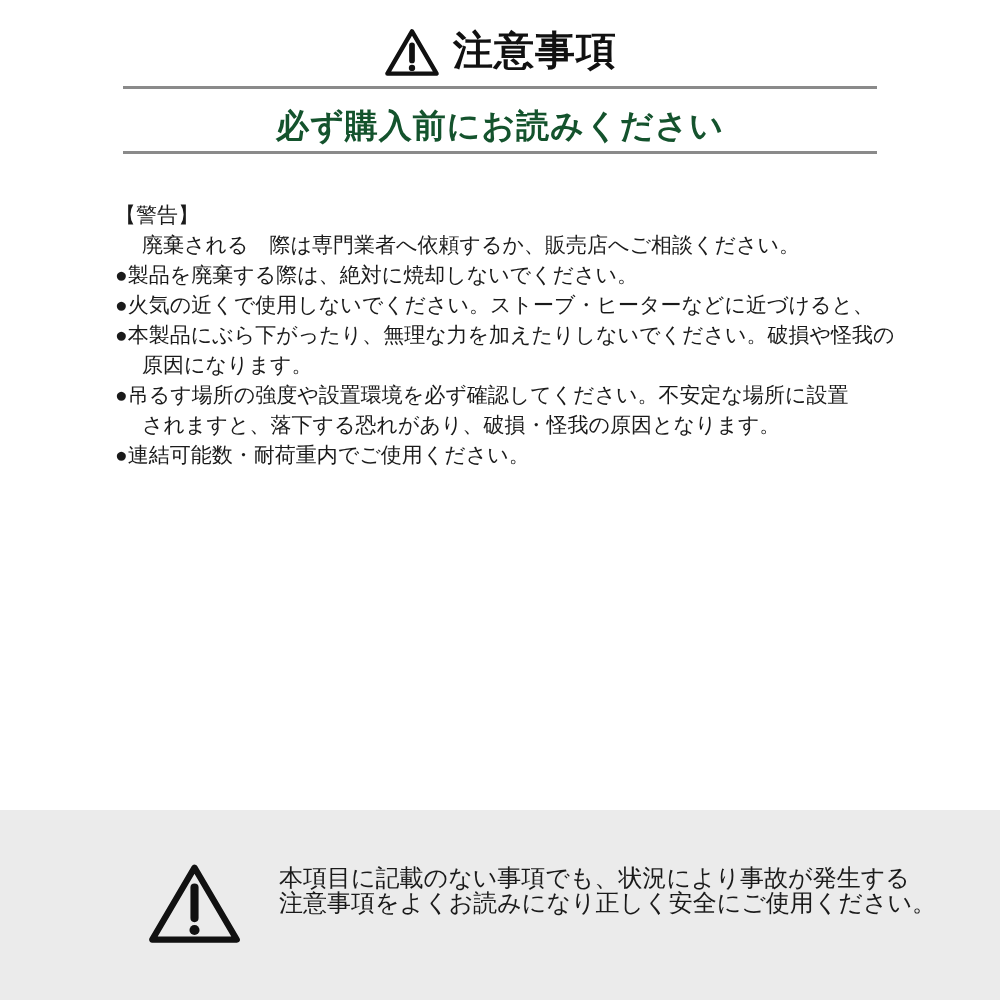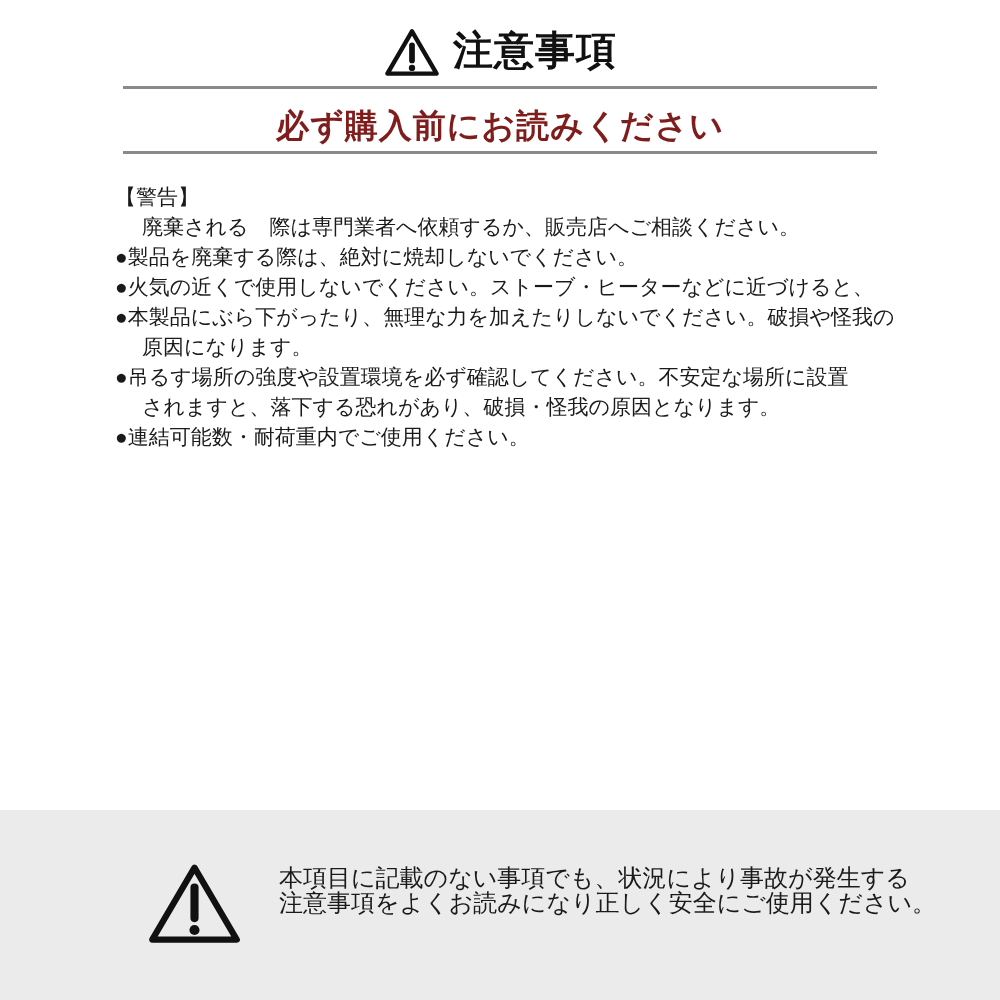--- a/index.html
+++ b/index.html
@@ -57,28 +57,28 @@
     position: absolute;
     top: 103px; left: 0;
     width: 100%;
     height: 46px;
     display: flex;
     align-items: center;
     justify-content: center;
     font-size: 33px;
     font-weight: bold;
     letter-spacing: 1px;
-    color: #7f1d1d;
+    color: #14532d;
     white-space: nowrap;
   }
 
   
   .warnings {
     position: absolute;
-    top: 182px;
+    top: 200px;
     left: 115px;
     width: 772px;
     font-size: 21px;
     line-height: 30px;
     color: var(--text);
   }
   .warn-line { height: 30px; white-space: nowrap; }
   .warn-line.indent { padding-left: 27px; }
 
   

